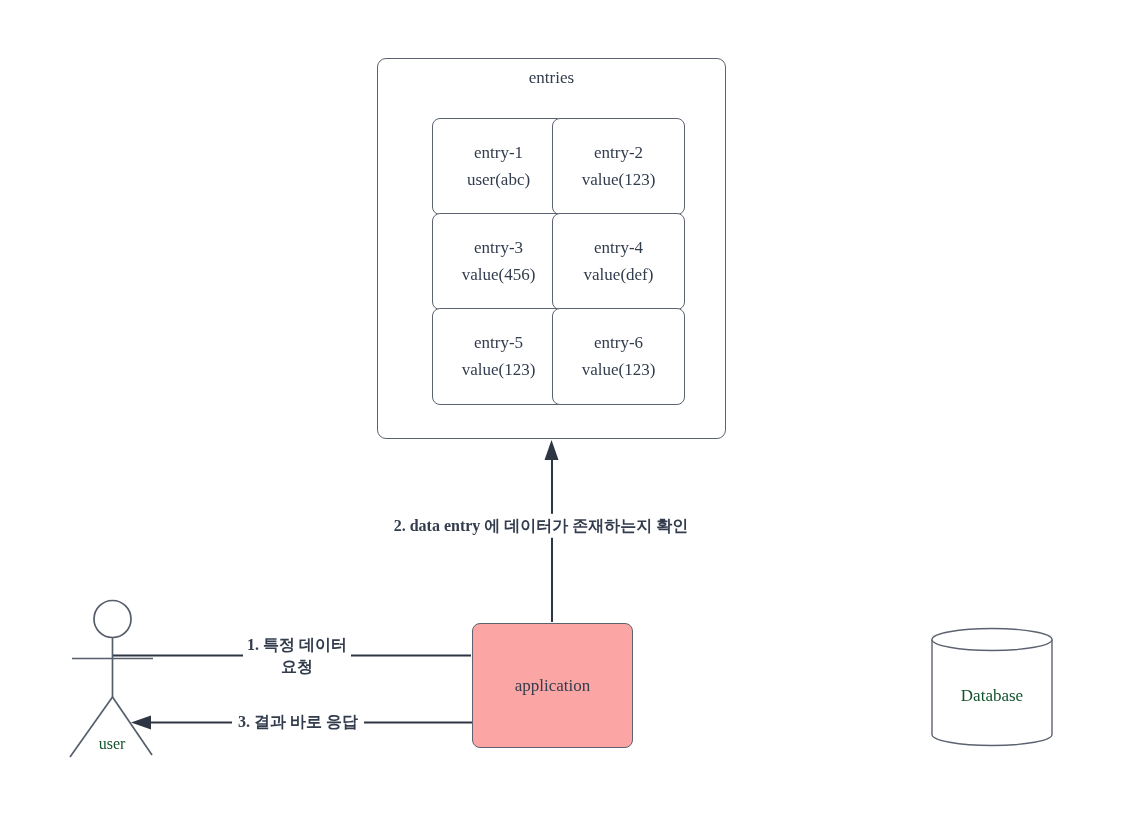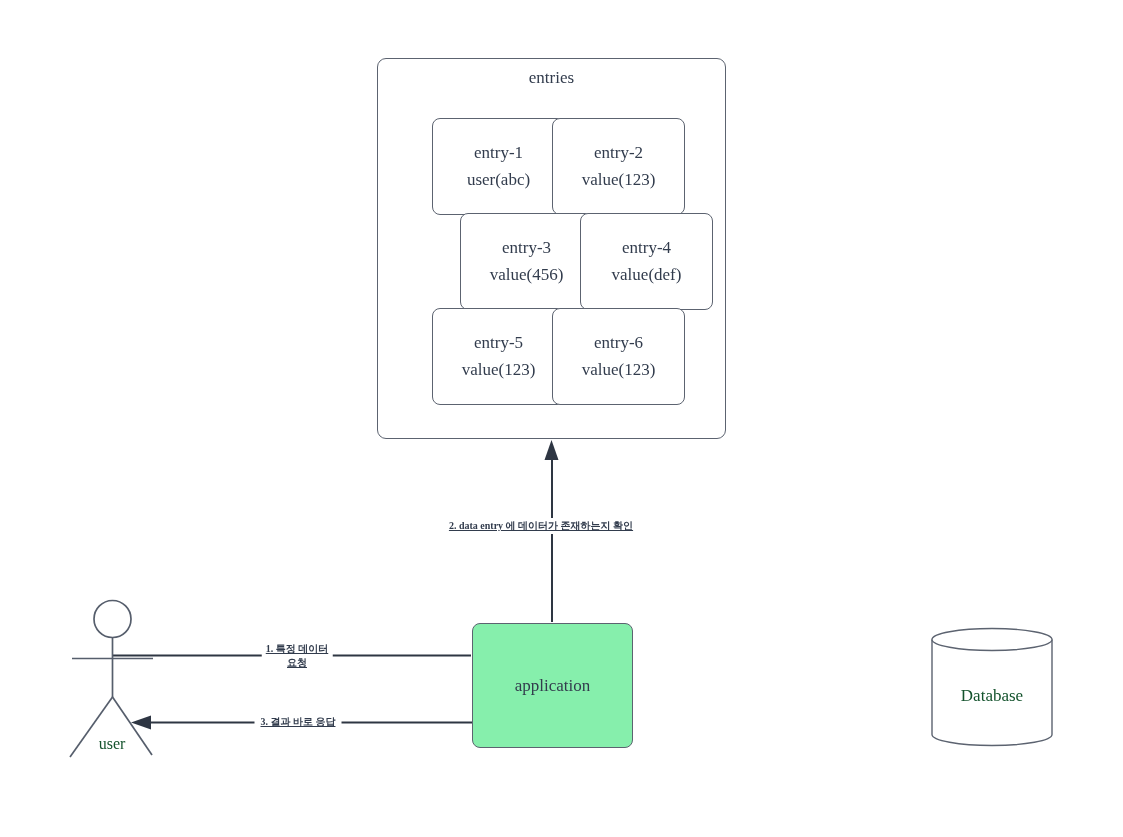--- a/index.html
+++ b/index.html
@@ -52,47 +52,46 @@
     box-sizing: border-box;
     display: flex;
     flex-direction: column;
     align-items: center;
     justify-content: center;
     font-size: 17px;
     line-height: 1.55;
     text-align: center;
   }
   .ec0 { left: 0; }   .ec1 { left: 120px; }
-  .er0 { top: 0; }    .er1 { top: 95px; margin-left: 28px; }   .er2 { top: 190px; }
+  .er0 { top: 0; }    .er1 { top: 95px; }   .er2 { top: 190px; }
   .application-box {
     position: absolute;
     left: 472px; top: 623px;
     width: 161px; height: 125px;
     border: 1px solid #5c6370;
     border-radius: 8px;
-    background: #86efac;
+    background: #fca5a5;
     box-sizing: border-box;
     display: flex;
     align-items: center;
     justify-content: center;
     font-size: 17px;
   }
   
   .edge-label {
     position: absolute;
     transform: translate(-50%, -50%);
     background: #ffffff;
     font-weight: bold;
-    font-size: 10px;
+    font-size: 16px;
     line-height: 1.4;
     text-align: center;
     white-space: nowrap;
     padding: 1px 4px;
     color: #323c4d;
-    text-decoration: underline;
   }
   .shape-label {
     position: absolute;
     transform: translate(-50%, -50%);
     font-size: 17px;
     text-align: center;
     white-space: nowrap;
     color: #14532d;
   }
   .user-caption { font-size: 16px; }

